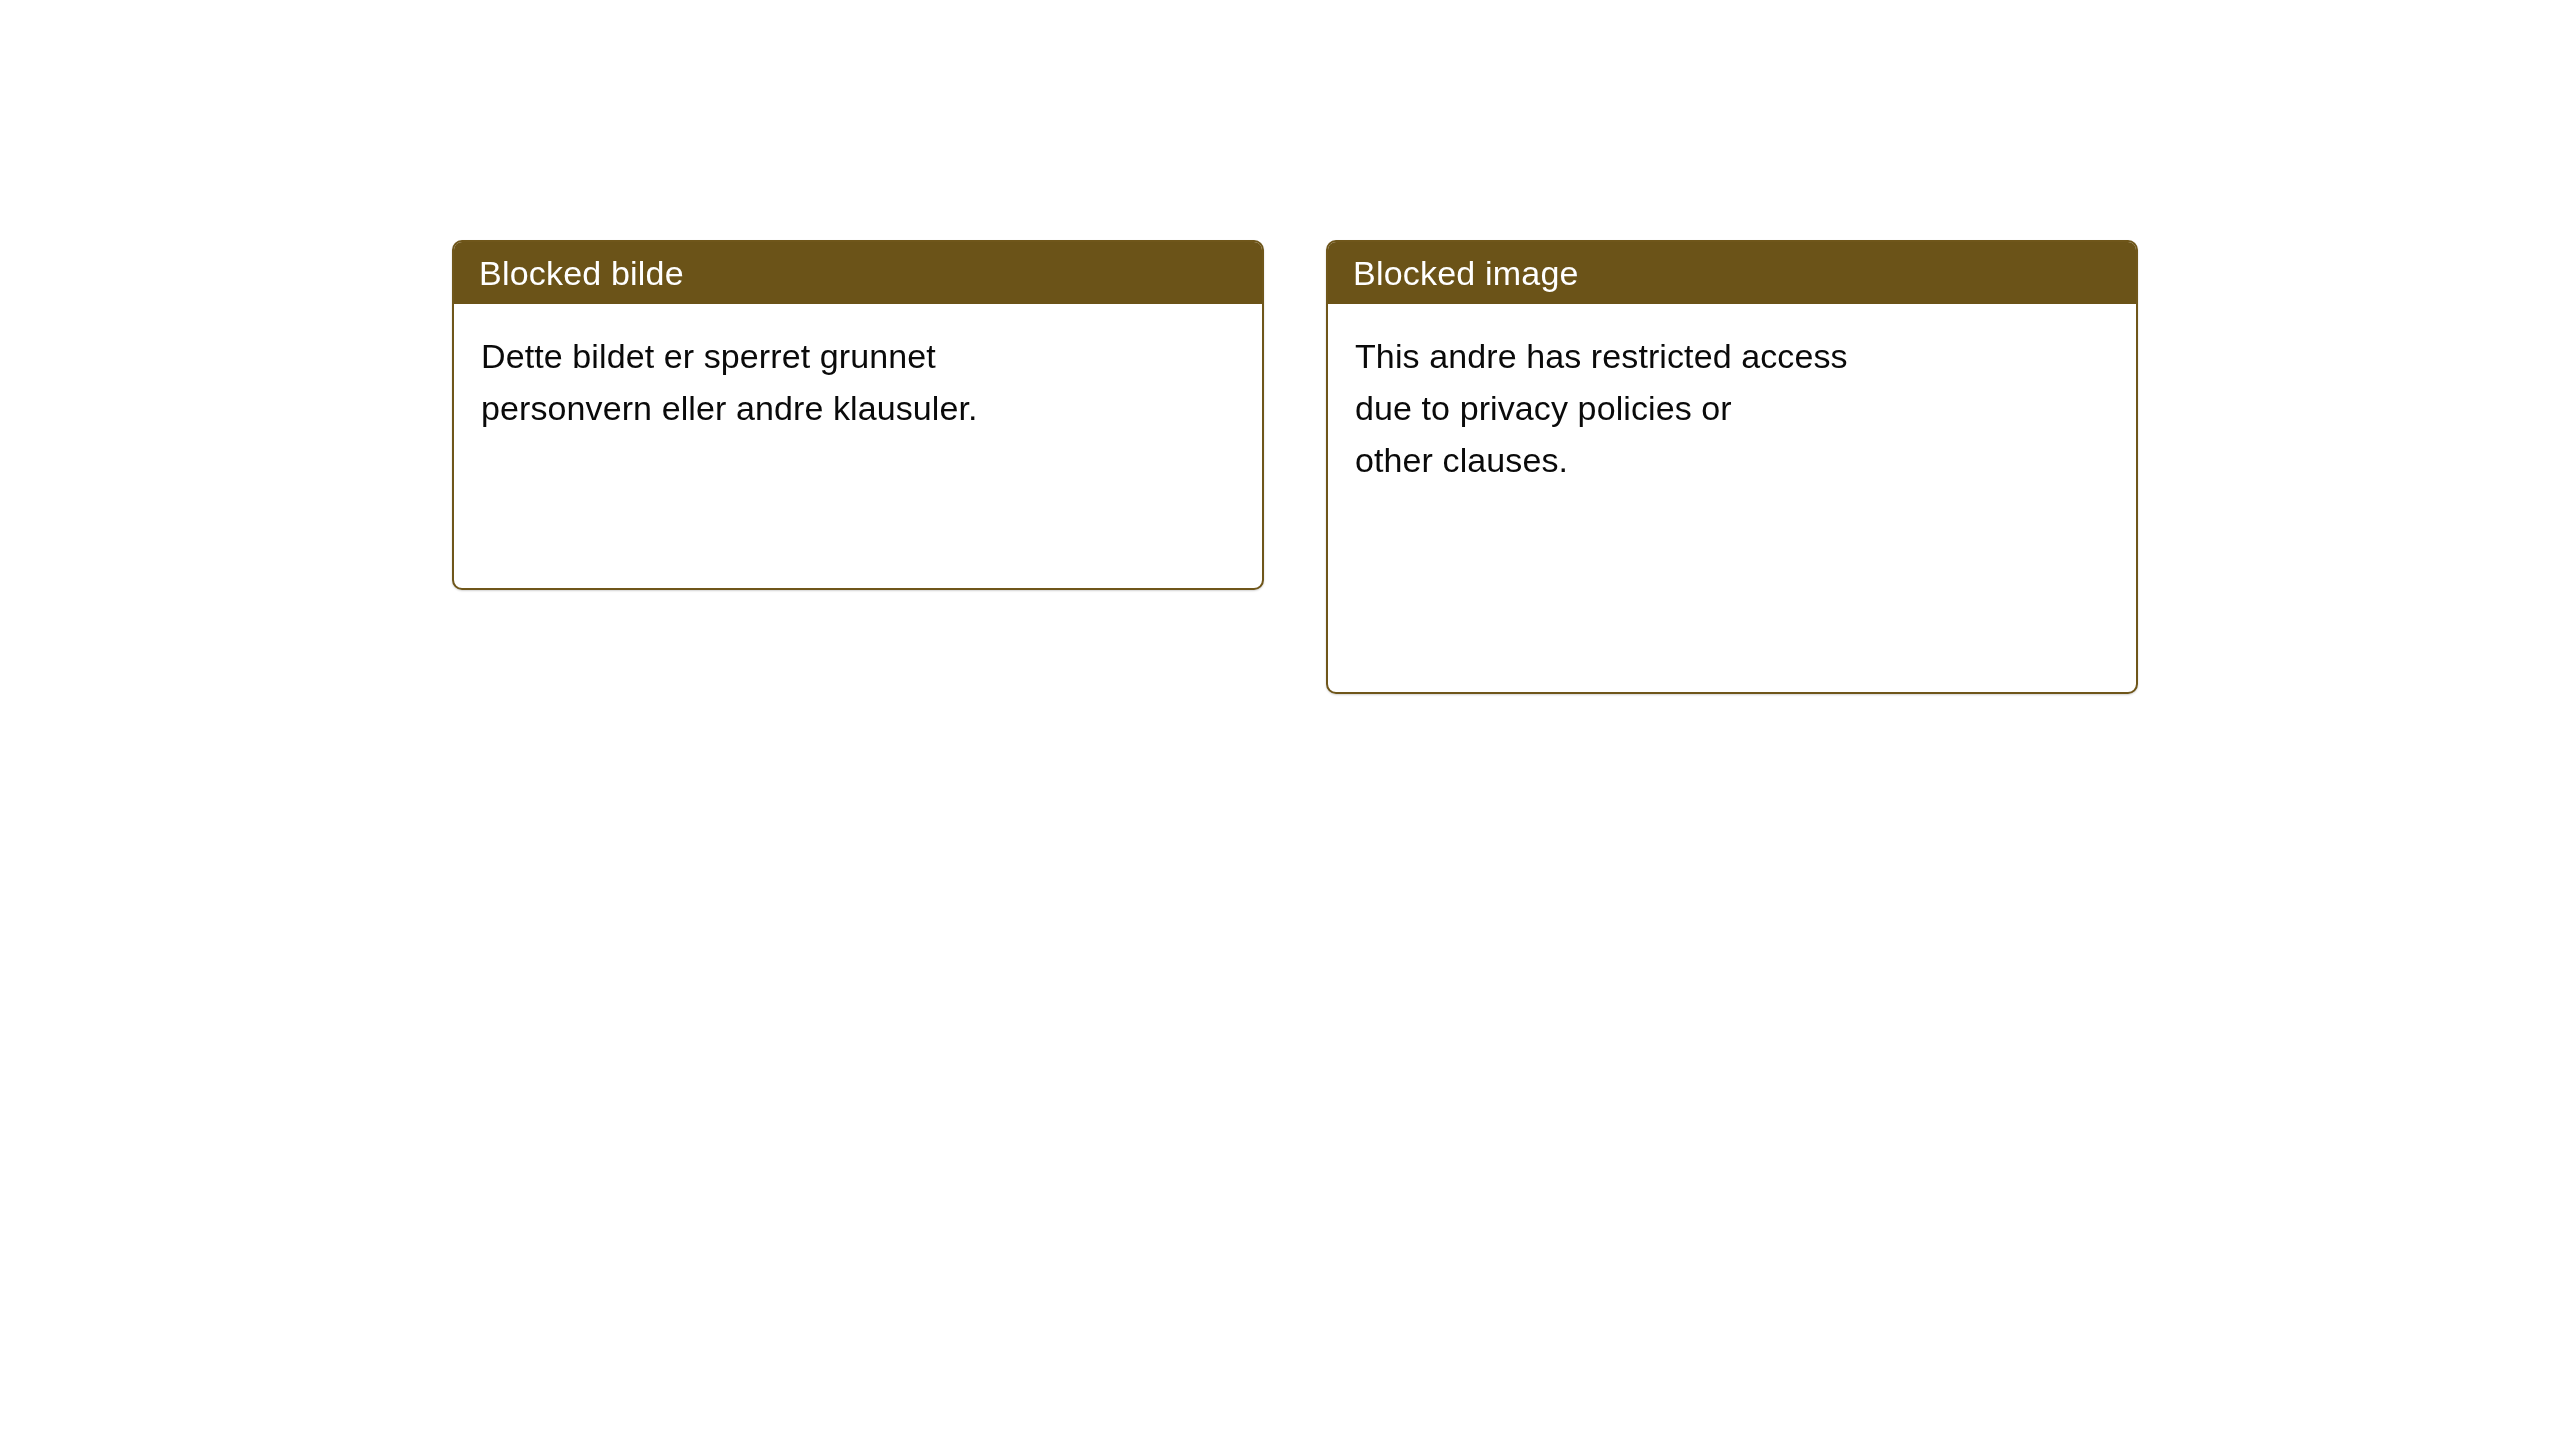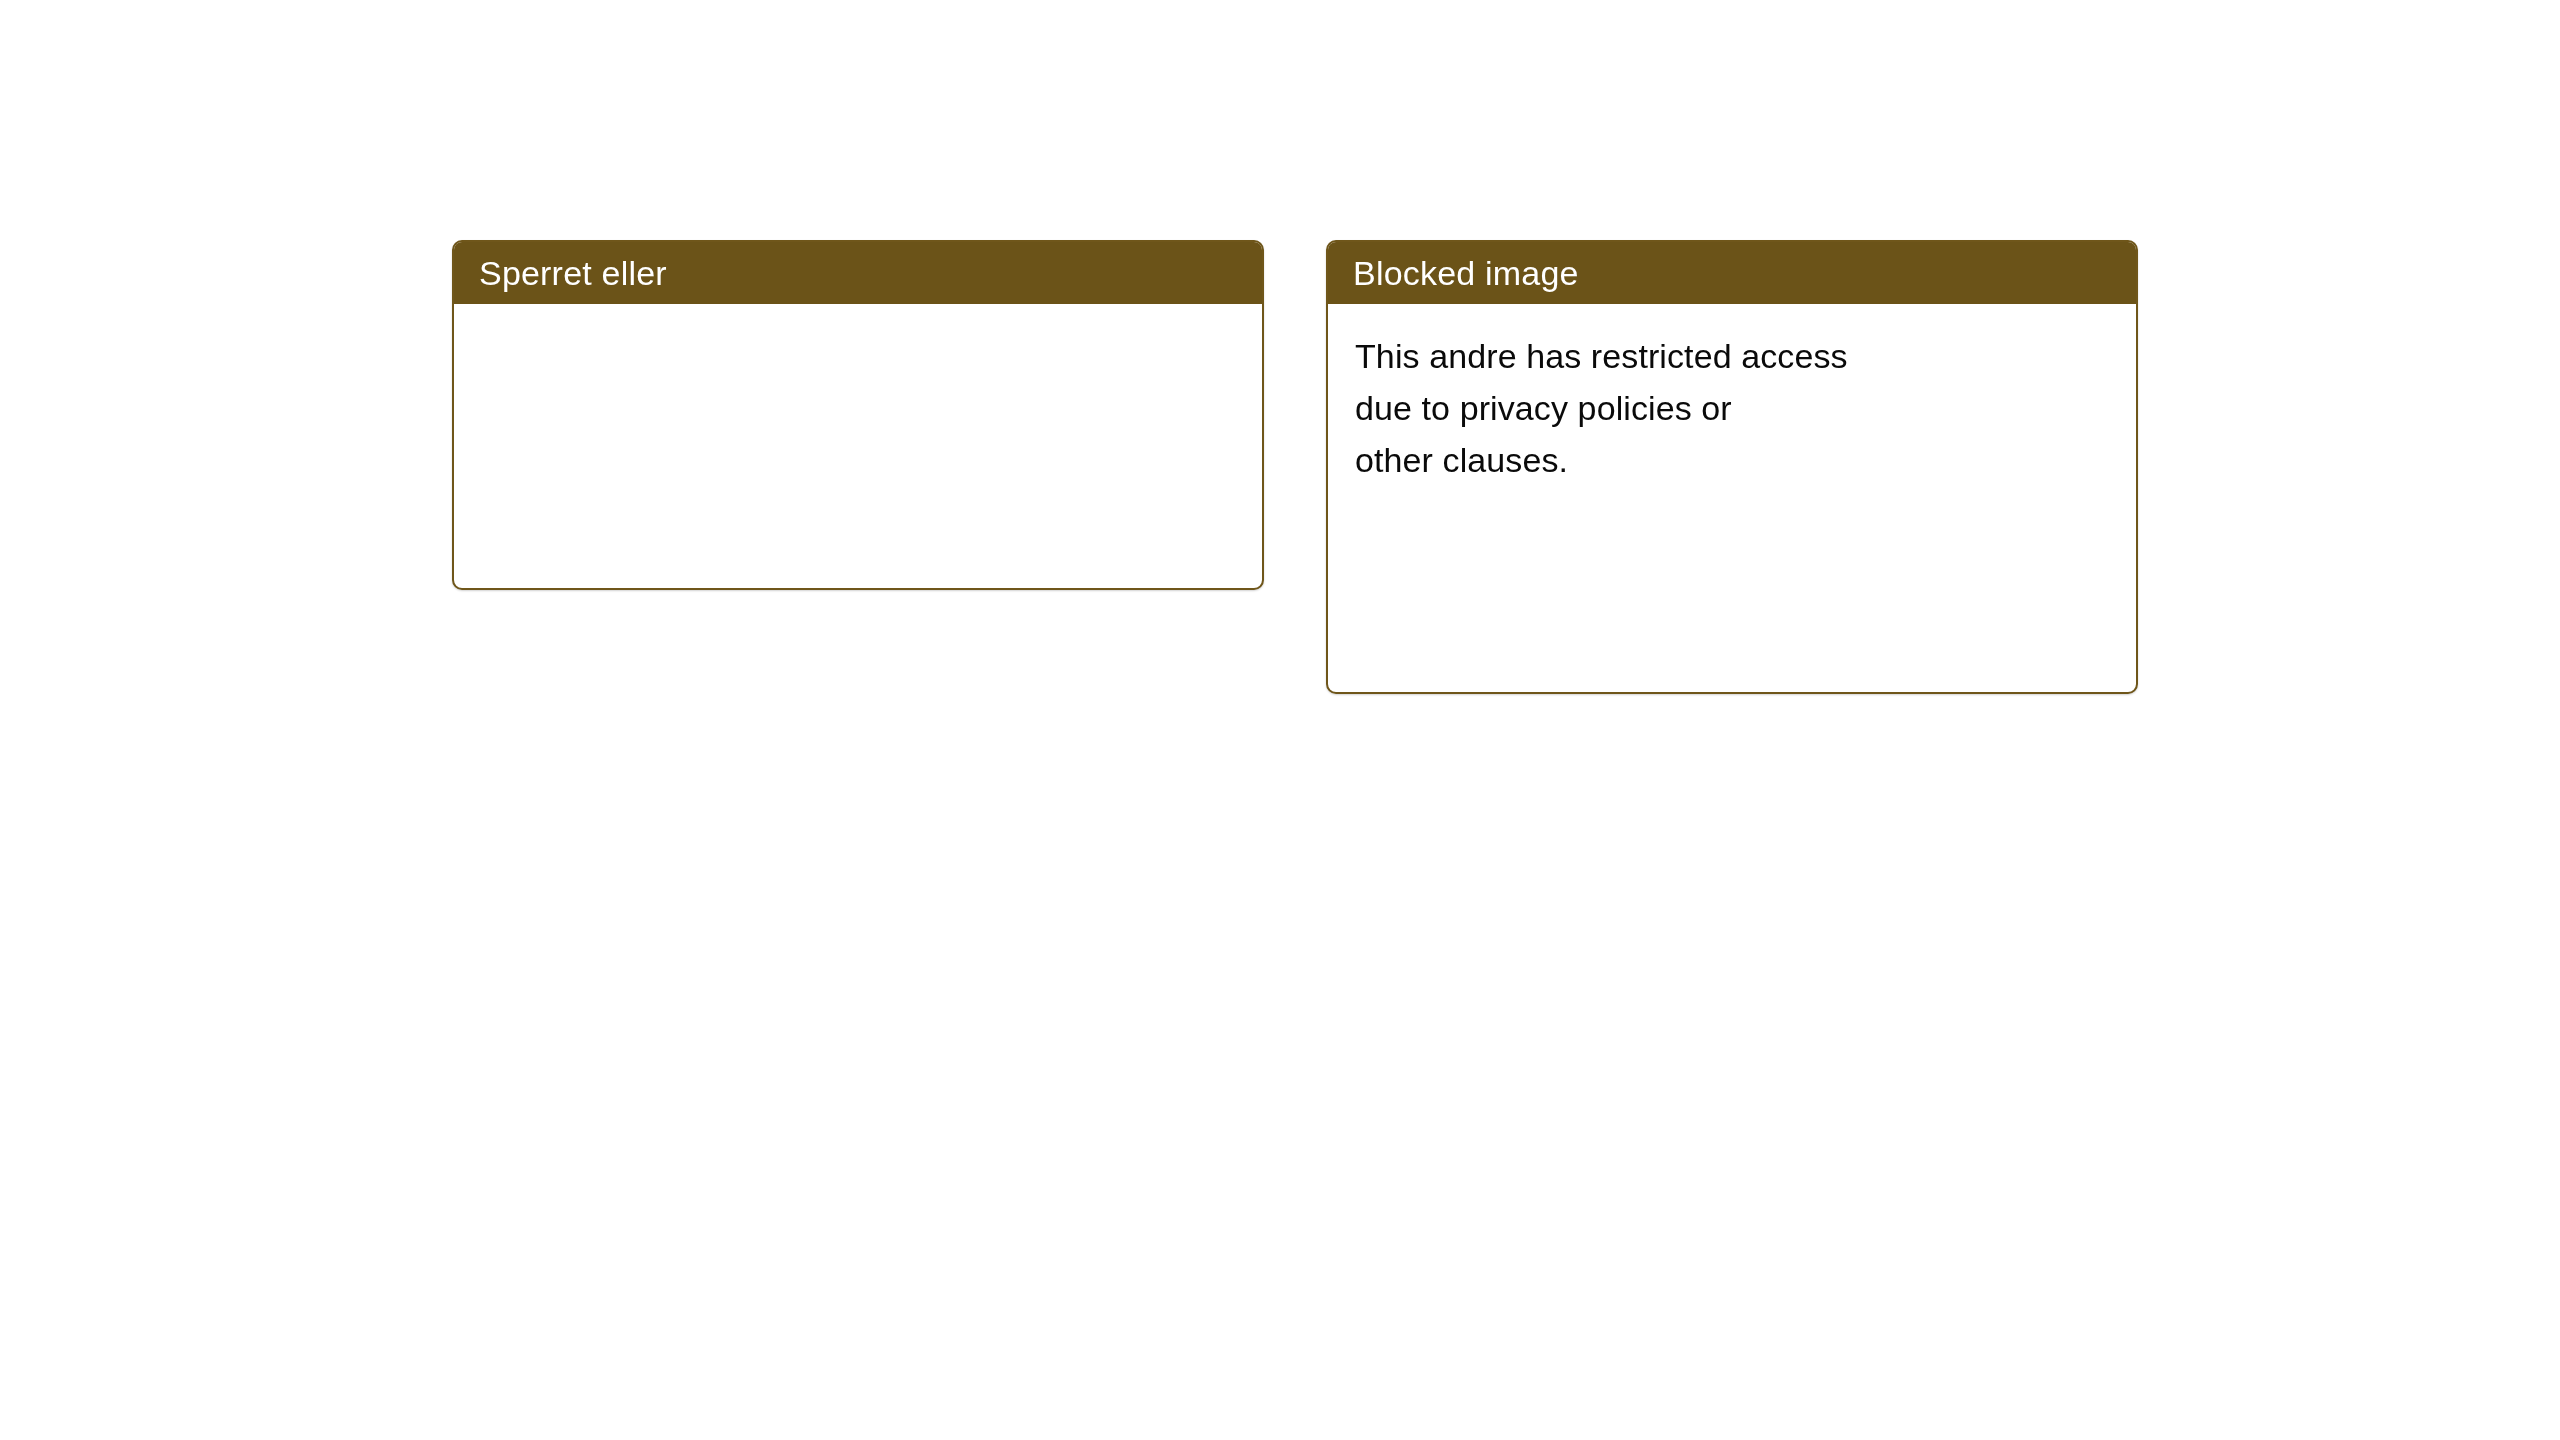--- a/index.html
+++ b/index.html
@@ -77,21 +77,25 @@
   }
 </style>
 </head>
 <body>
 
 <div class="page">
   <div class="notice-row">
 
     <div class="notice-card card-no">
       <div class="notice-header">
-        <span class="notice-header-title">Sperret eller</span>
+        <span class="notice-header-title">Blocked bilde</span>
+      </div>
+      <div class="notice-body">
+        <p class="notice-body-text">Dette bildet er sperret grunnet
+personvern eller andre klausuler.</p>
       </div>
     </div>
 
     <div class="notice-card card-en">
       <div class="notice-header">
         <span class="notice-header-title">Blocked image</span>
       </div>
       <div class="notice-body">
         <p class="notice-body-text">This andre has restricted access
 due to privacy policies or

